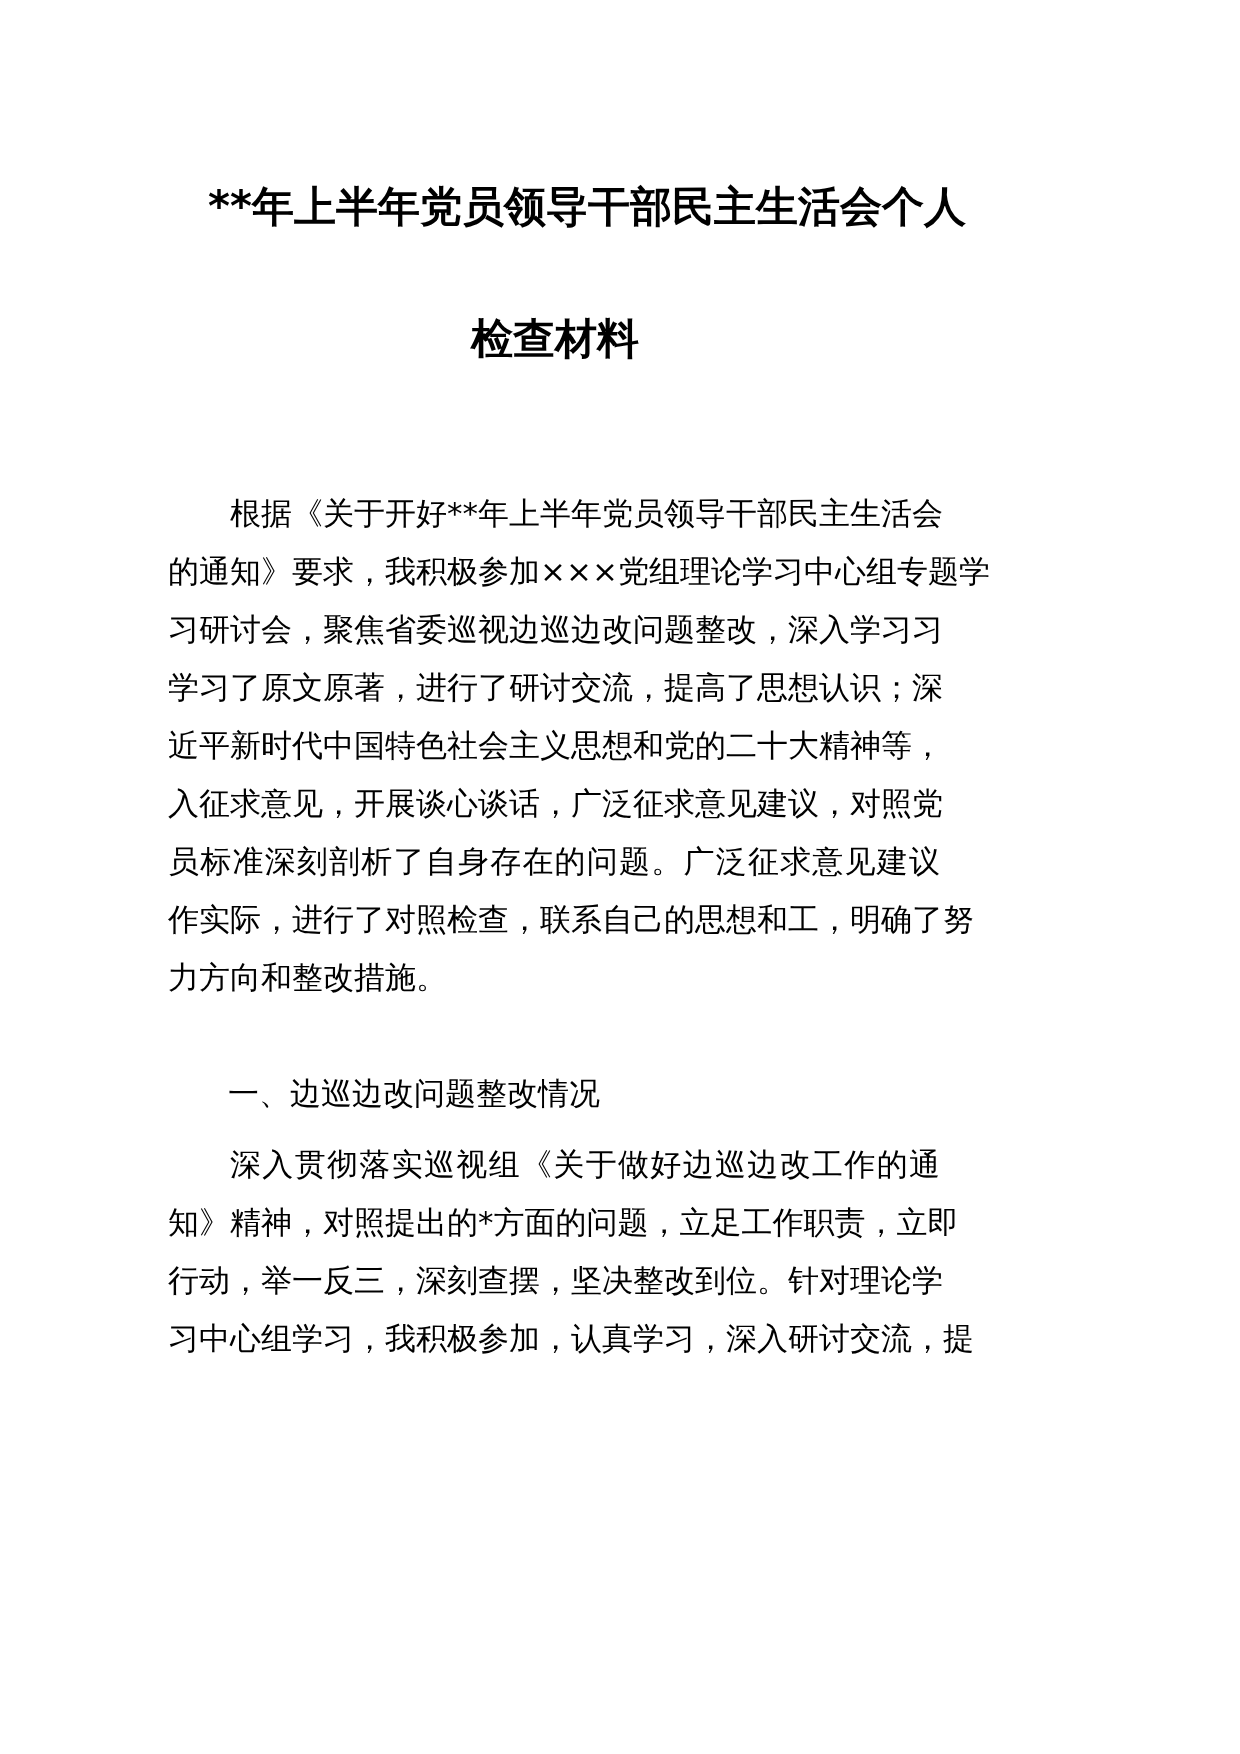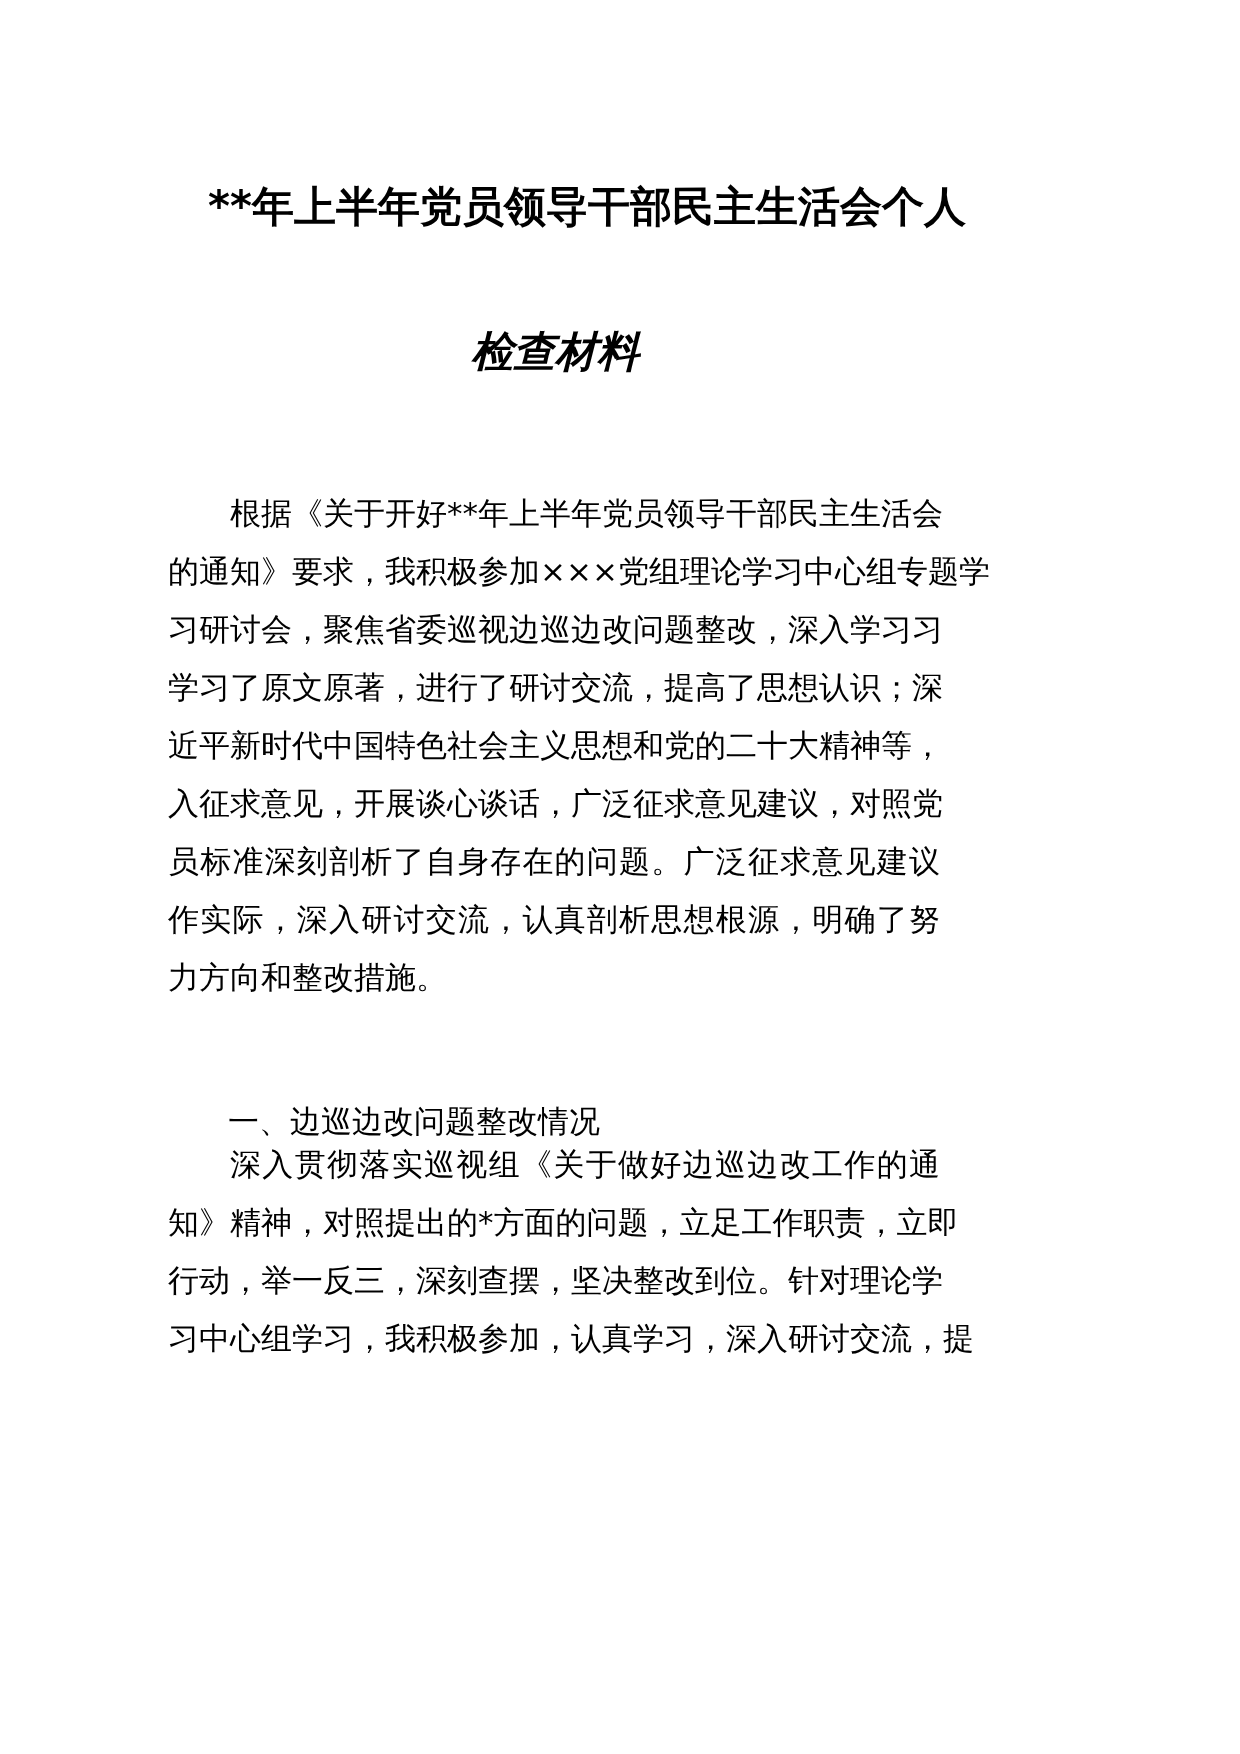--- a/index.html
+++ b/index.html
@@ -28,21 +28,21 @@
       left: 0;
       width: 1110px;
       text-align: center;
       font-weight: bold;
       font-size: 42px;
       line-height: 50px;
       white-space: nowrap;
       letter-spacing: 0px;
     }
     .title-line.l1 { top: 182px; padding-left: 32px; }
-    .title-line.l2 { top: 327px; font-style: italic; }
+    .title-line.l2 { top: 314px; }
 
     .para {
       position: absolute;
       left: 168px;
       width: 780px;
     }
     .line {
       display: block;
       height: 58px;
       line-height: 58px;
@@ -55,21 +55,21 @@
     .line.first {
       padding-left: 62px;
       width: 710px;
     }
     .line.last {
       text-align-last: left;
     }
     .heading {
       position: absolute;
       left: 228px;
-      top: 1092px;
+      top: 1064px;
       font-size: 31px;
       line-height: 58px;
       white-space: nowrap;
     }
   </style>
 </head>
 <body>
 
 <div class="page">
 
@@ -77,21 +77,21 @@
   <div class="title-line l2">检查材料</div>
 
   <div class="para" style="top:484px;">
     <span class="line first">根据《关于开好**年上半年党员领导干部民主生活会</span>
     <span class="line">的通知》要求，我积极参加×××党组理论学习中心组专题学</span>
     <span class="line">习研讨会，聚焦省委巡视边巡边改问题整改，深入学习习</span>
     <span class="line">学习了原文原著，进行了研讨交流，提高了思想认识；深</span>
     <span class="line">近平新时代中国特色社会主义思想和党的二十大精神等，</span>
     <span class="line">入征求意见，开展谈心谈话，广泛征求意见建议，对照党</span>
     <span class="line">员标准深刻剖析了自身存在的问题。广泛征求意见建议</span>
-    <span class="line">作实际，深入研讨交流，认真剖析思想根源，明确了努</span>
+    <span class="line">作实际，进行了对照检查，联系自己的思想和工，明确了努</span>
     <span class="line last">力方向和整改措施。</span>
   </div>
 
   <div class="heading">一、边巡边改问题整改情况</div>
 
   <div class="para" style="top:1135px;">
     <span class="line first">深入贯彻落实巡视组《关于做好边巡边改工作的通</span>
     <span class="line">知》精神，对照提出的*方面的问题，立足工作职责，立即</span>
     <span class="line">行动，举一反三，深刻查摆，坚决整改到位。针对理论学</span>
     <span class="line">习中心组学习，我积极参加，认真学习，深入研讨交流，提</span>

